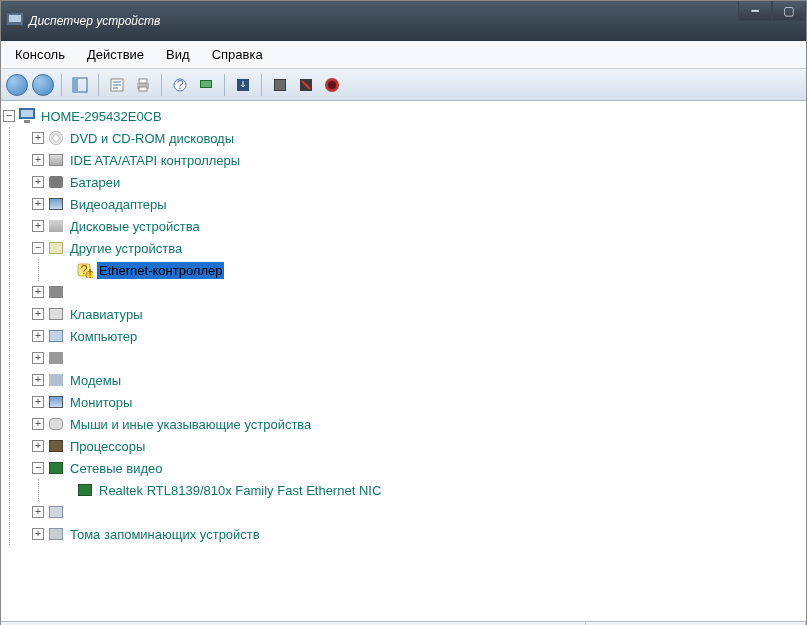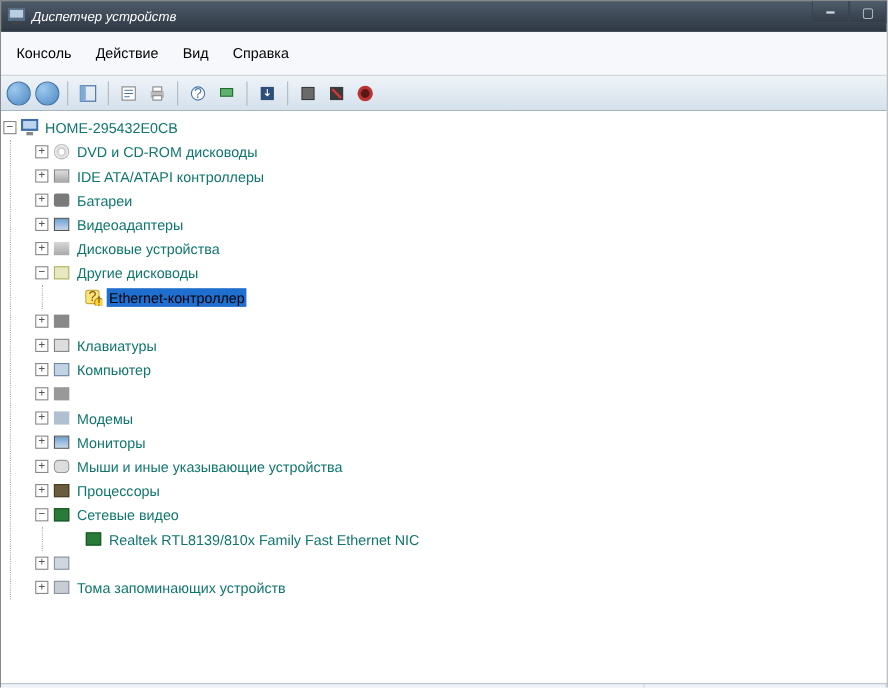--- a/index.html
+++ b/index.html
@@ -1,27 +1,27 @@
 <!DOCTYPE html>
 <html><head>
 <meta charset="utf-8">
 <style>
 * { margin: 0; padding: 0; box-sizing: border-box; font-family: "Segoe UI", Tahoma, sans-serif; font-size: 13px; }
 body { background: #dde6ed; width: 807px; height: 625px; overflow: hidden; }
 
 .window { width: 807px; border: 1px solid #888; background: #fff; display: flex; flex-direction: column; }
 
-.titlebar { height: 28px; background: linear-gradient(to bottom, #4d5a68, #2e3844); display: flex; align-items: center; padding: 0 6px; color: #fff; position: relative; }
+.titlebar { height: 40px; background: linear-gradient(to bottom, #4d5a68, #2e3844); display: flex; align-items: center; padding: 0 6px; color: #fff; position: relative; }
 .titlebar .tb-icon { width: 16px; height: 16px; margin-right: 6px; }
 .titlebar .tb-text { font-size: 12px; font-style: italic; }
 .tb-controls { position: absolute; right: 0; top: 0; display: flex; }
 .tb-btn { width: 34px; height: 20px; border: 1px solid #3a4553; background: linear-gradient(to bottom,#4e5d6c,#343c48); display: flex; align-items: center; justify-content: center; color:#cfd7e0; font-size:12px; border-top:none; }
 .tb-btn:last-child { border-top-right-radius:0; }
 
-.menubar { height: 40px; background: #f6f8fb; border-bottom: 1px solid #c9d1da; display: flex; align-items: center; padding: 0 4px; gap: 2px; }
+.menubar { height: 28px; background: #f6f8fb; border-bottom: 1px solid #c9d1da; display: flex; align-items: center; padding: 0 4px; gap: 2px; }
 .menu-item { padding: 2px 10px; font-size: 13px; color: #000; cursor: default; }
 
 .toolbar { height: 32px; background: linear-gradient(to bottom,#eef3f8,#d6e1ec); border-bottom: 1px solid #aab5c2; display: flex; align-items: center; padding: 0 4px; gap: 2px; }
 .tool-btn { width: 24px; height: 24px; display: flex; align-items: center; justify-content: center; border: 1px solid transparent; border-radius: 3px; }
 .tool-sep { width: 1px; height: 22px; background: #aeb8c4; margin: 0 4px; }
 .nav-circle { width: 22px; height: 22px; border-radius: 50%; background: radial-gradient(circle at 30% 30%, #9fc9ef, #4b88c3); border:1px solid #3d6fa0; }
 
 .content { height: 520px; overflow: auto; background: #fff; padding: 4px 2px; }
 .tree { list-style: none; }
 .tree li { list-style: none; white-space: nowrap; }
@@ -207,21 +207,21 @@
                 </span>
                 <span class="label">Дисковые устройства</span>
               </div>
             </li>
             <li>
               <div class="row">
                 <span class="toggler">−</span>
                 <span class="dev-icon">
                   <span class="ico-other" style="width: 14px; height: 12px; display: block;"></span>
                 </span>
-                <span class="label">Другие дисководы</span>
+                <span class="label">Другие устройства</span>
               </div>
               <ul class="children">
                 <li>
                   <div class="row">
                     <span class="toggler blank"></span>
                     <span class="dev-icon">
                       <svg width="16" height="16">
                         <rect x="1" y="2" width="12" height="12" rx="2" fill="#ffe57a" stroke="#caa73c"></rect>
                         <text x="7" y="12" text-anchor="middle" font-size="10" fill="#7a5a10">?</text>
                         <circle cx="13" cy="13" r="4" fill="#ffd23a" stroke="#b0821a"></circle>

